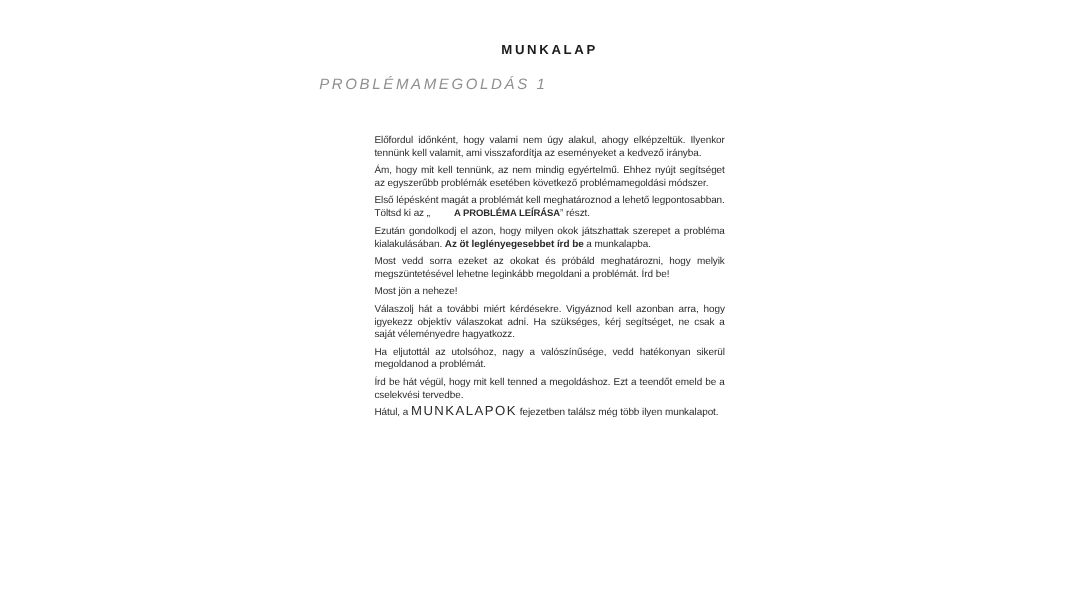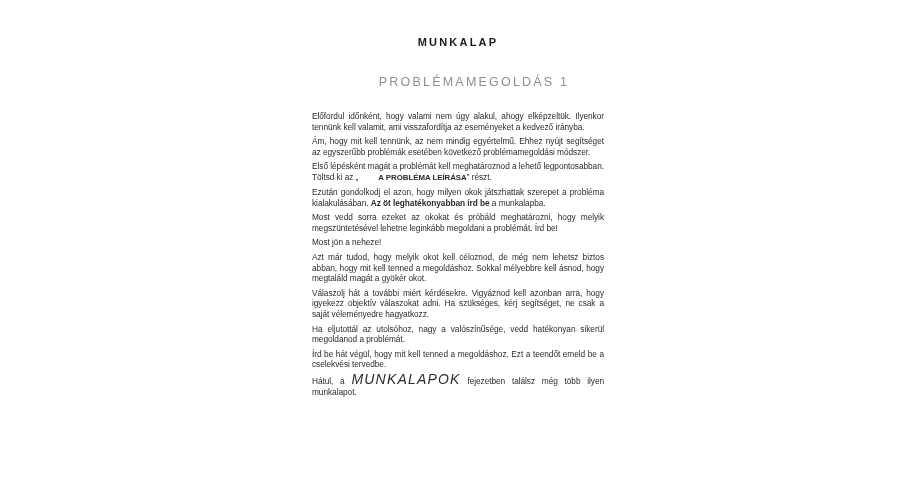--- a/index.html
+++ b/index.html
@@ -24,24 +24,25 @@
     font-weight: 700;
     letter-spacing: 2.2px;
     color: #1b1b1b;
   }
 
   .page-subtitle {
     position: absolute;
     top: 59px;
     left: 262px;
     width: 392px;
-    margin: 16px;
-    text-align: center;
+    margin: 4px;
+    text-align: left;
     font-size: 12.5px;
     font-weight: 400;
+    font-style: italic;
     letter-spacing: 2.2px;
     color: #8f8f8f;
   }
 
   .body-column {
     position: absolute;
     top: 111px;
     left: 312px;
     width: 292px;
     font-size: 8.3px;
@@ -57,23 +58,22 @@
 
   .seg-bold { font-weight: 700; }
 
   .seg-boldcaps {
     font-weight: 700;
     font-size: 7.9px;
     margin-left: 20px;
   }
 
   .seg-display {
-    font-style: italic;
     letter-spacing: 1.2px;
-    font-size: 14px;
+    font-size: 11px;
   }
 </style>
 </head>
 <body>
 
 <div class="page">
 
   <h1 class="page-title">MUNKALAP</h1>
 
   <h2 class="page-subtitle">PROBLÉMAMEGOLDÁS 1</h2>
@@ -81,27 +81,26 @@
   <div class="body-column">
 
     <p><span>Előfordul időnként, hogy valami nem úgy alakul, ahogy elképzeltük. Ilyenkor tennünk kell valamit, ami visszafordítja az eseményeket a kedvező irányba.</span></p>
 
     <p><span>Ám, hogy mit kell tennünk, az nem mindig egyértelmű. Ehhez nyújt segítséget az egyszerűbb problémák esetében következő problémamegoldási módszer.</span></p>
 
 
 
     <p><span>Első lépésként magát a problémát kell meghatároznod a lehető legpontosabban. Töltsd ki az „</span><span class="seg-boldcaps">A PROBLÉMA LEÍRÁSA</span><span>” részt.</span></p>
 
-    <p><span>Ezután gondolkodj el azon, hogy milyen okok játszhattak szerepet a probléma kialakulásában. </span><span class="seg-bold">Az öt leghatékonyabban írd be</span><span> a munkalapba.</span></p>
+    <p><span>Ezután gondolkodj el azon, hogy milyen okok játszhattak szerepet a probléma kialakulásában. </span><span class="seg-bold">Az öt leglényegesebbet írd be</span><span> a munkalapba.</span></p>
 
     <p><span>Most vedd sorra ezeket az okokat és próbáld meghatározni, hogy melyik megszüntetésével lehetne leginkább megoldani a problémát. Írd be!</span></p>
 
     <p><span>Most jön a neheze!</span></p>
 
-    <p><span>Azt már tudod, hogy melyik okot kell céloznod, de még nem lehetsz biztos abban, hogy mit kell tenned a megoldáshoz. Sokkal mélyebbre kell ásnod, hogy megtaláld magát a gyökér okot.</span></p>
 
     <p><span>Válaszolj hát a további miért kérdésekre. Vigyáznod kell azonban arra, hogy igyekezz objektív válaszokat adni. Ha szükséges, kérj segítséget, ne csak a saját véleményedre hagyatkozz.</span></p>
 
     <p><span>Ha eljutottál az utolsóhoz, nagy a valószínűsége, vedd hatékonyan sikerül megoldanod a problémát.</span></p>
 
     <p><span>Írd be hát végül, hogy mit kell tenned a megoldáshoz. Ezt a teendőt emeld be a cselekvési tervedbe.</span></p>
 
     <p><span>Hátul, a </span><span class="seg-display">MUNKALAPOK</span><span> fejezetben találsz még több ilyen munkalapot.</span></p>
 
   </div>

